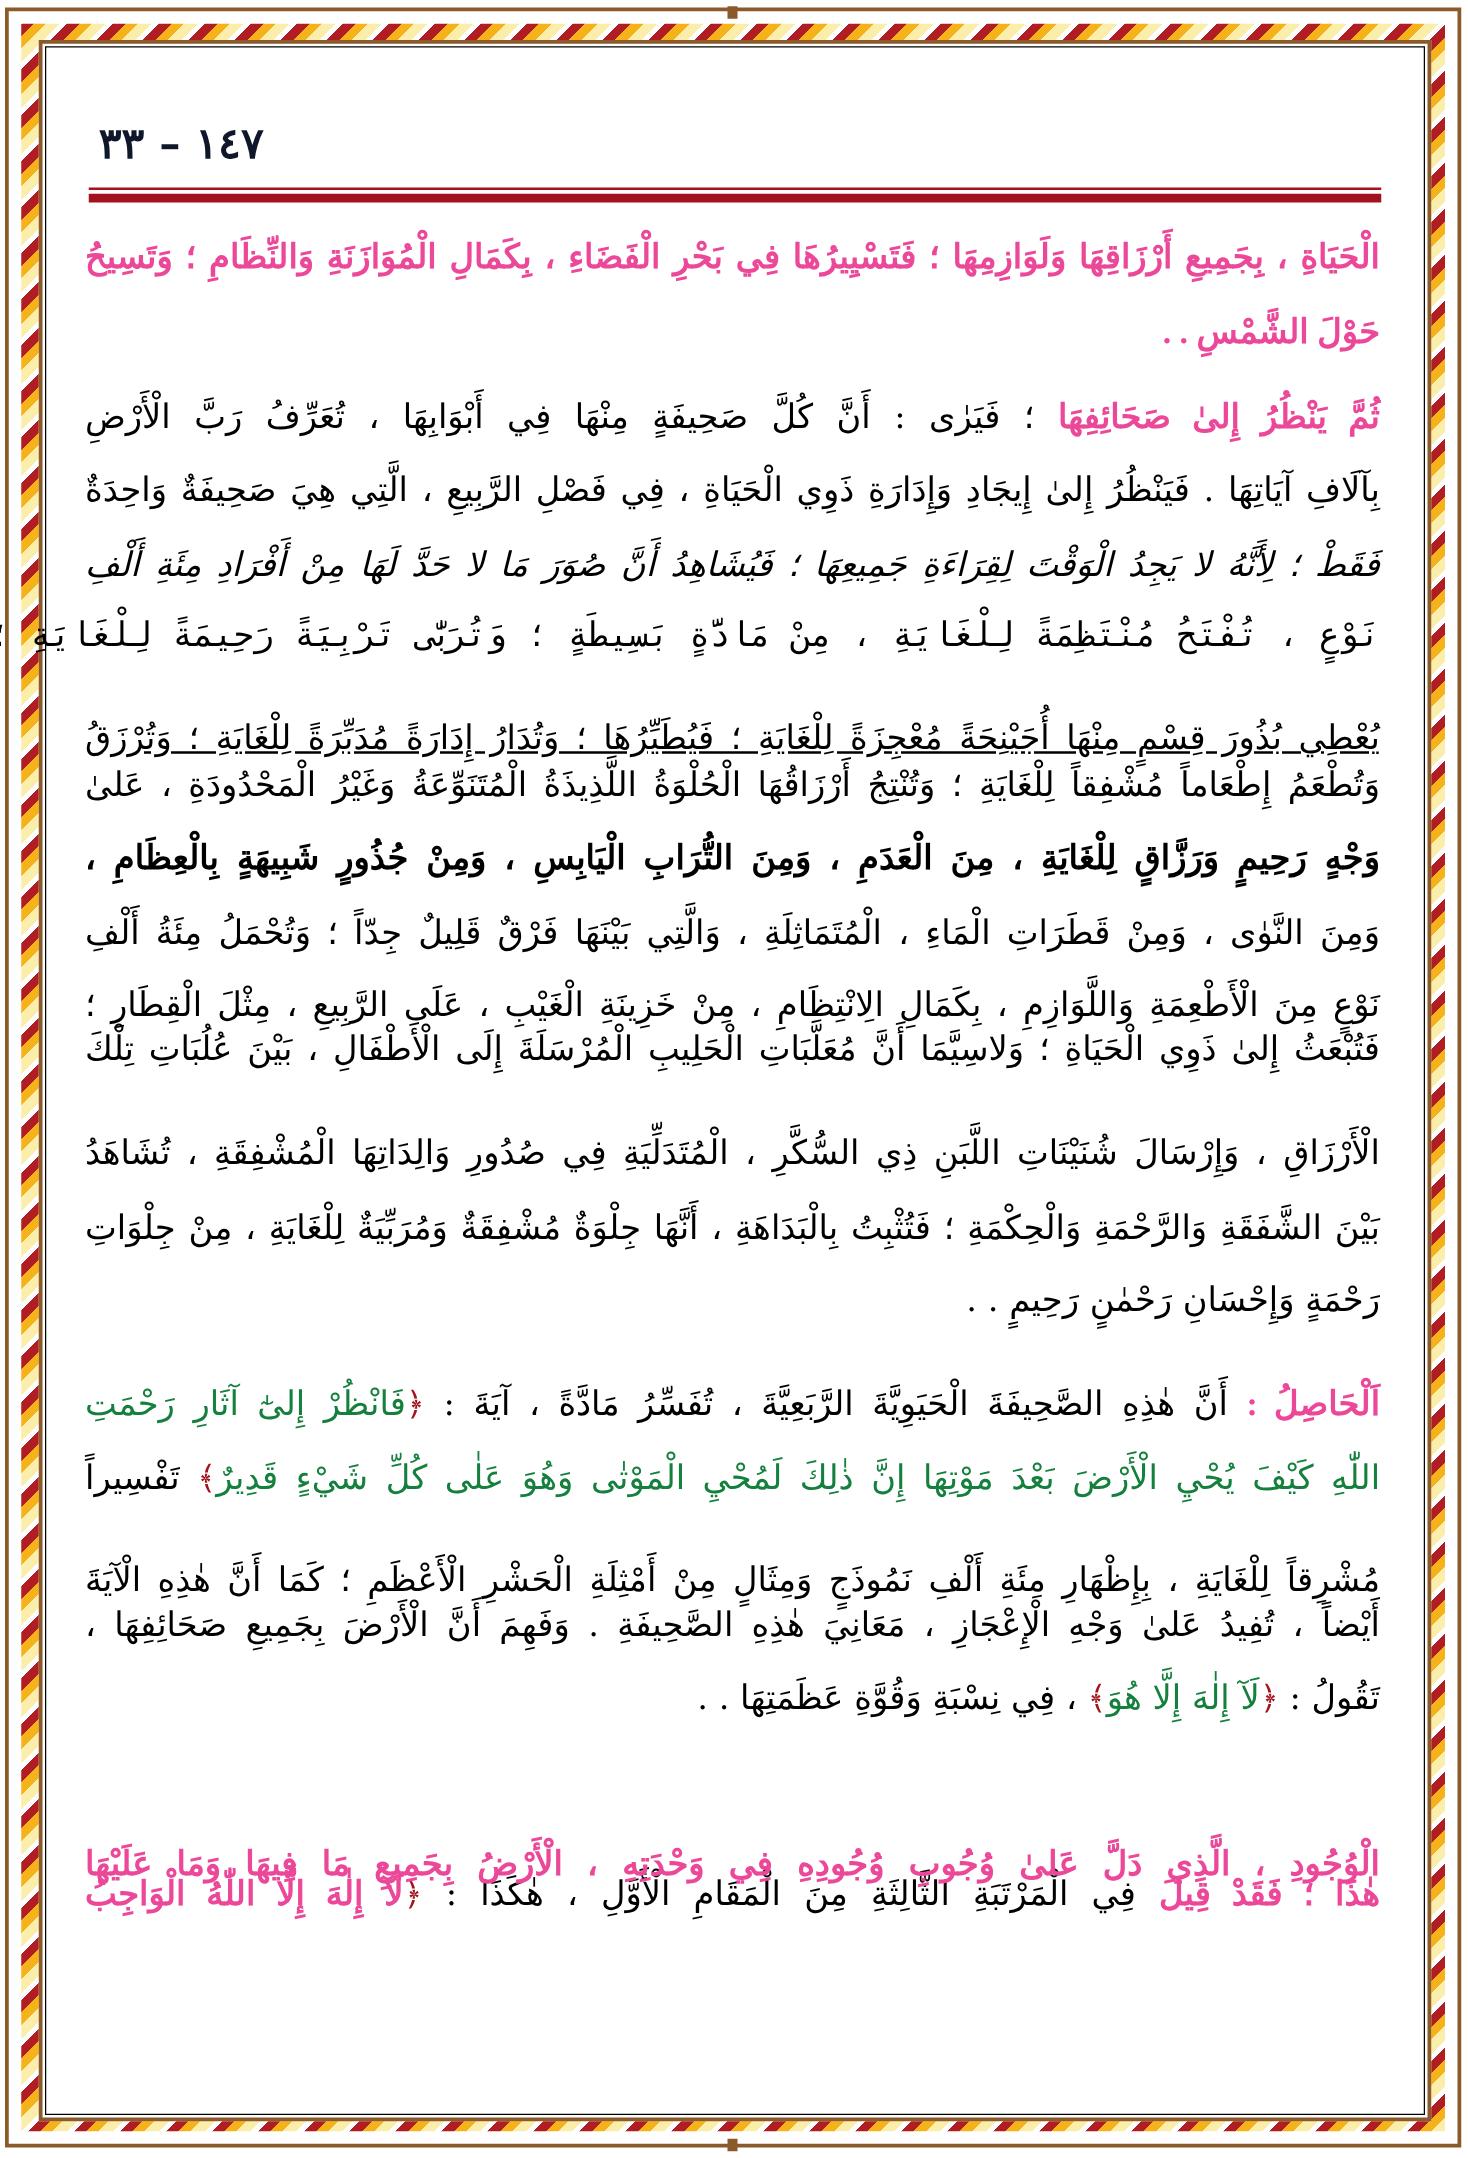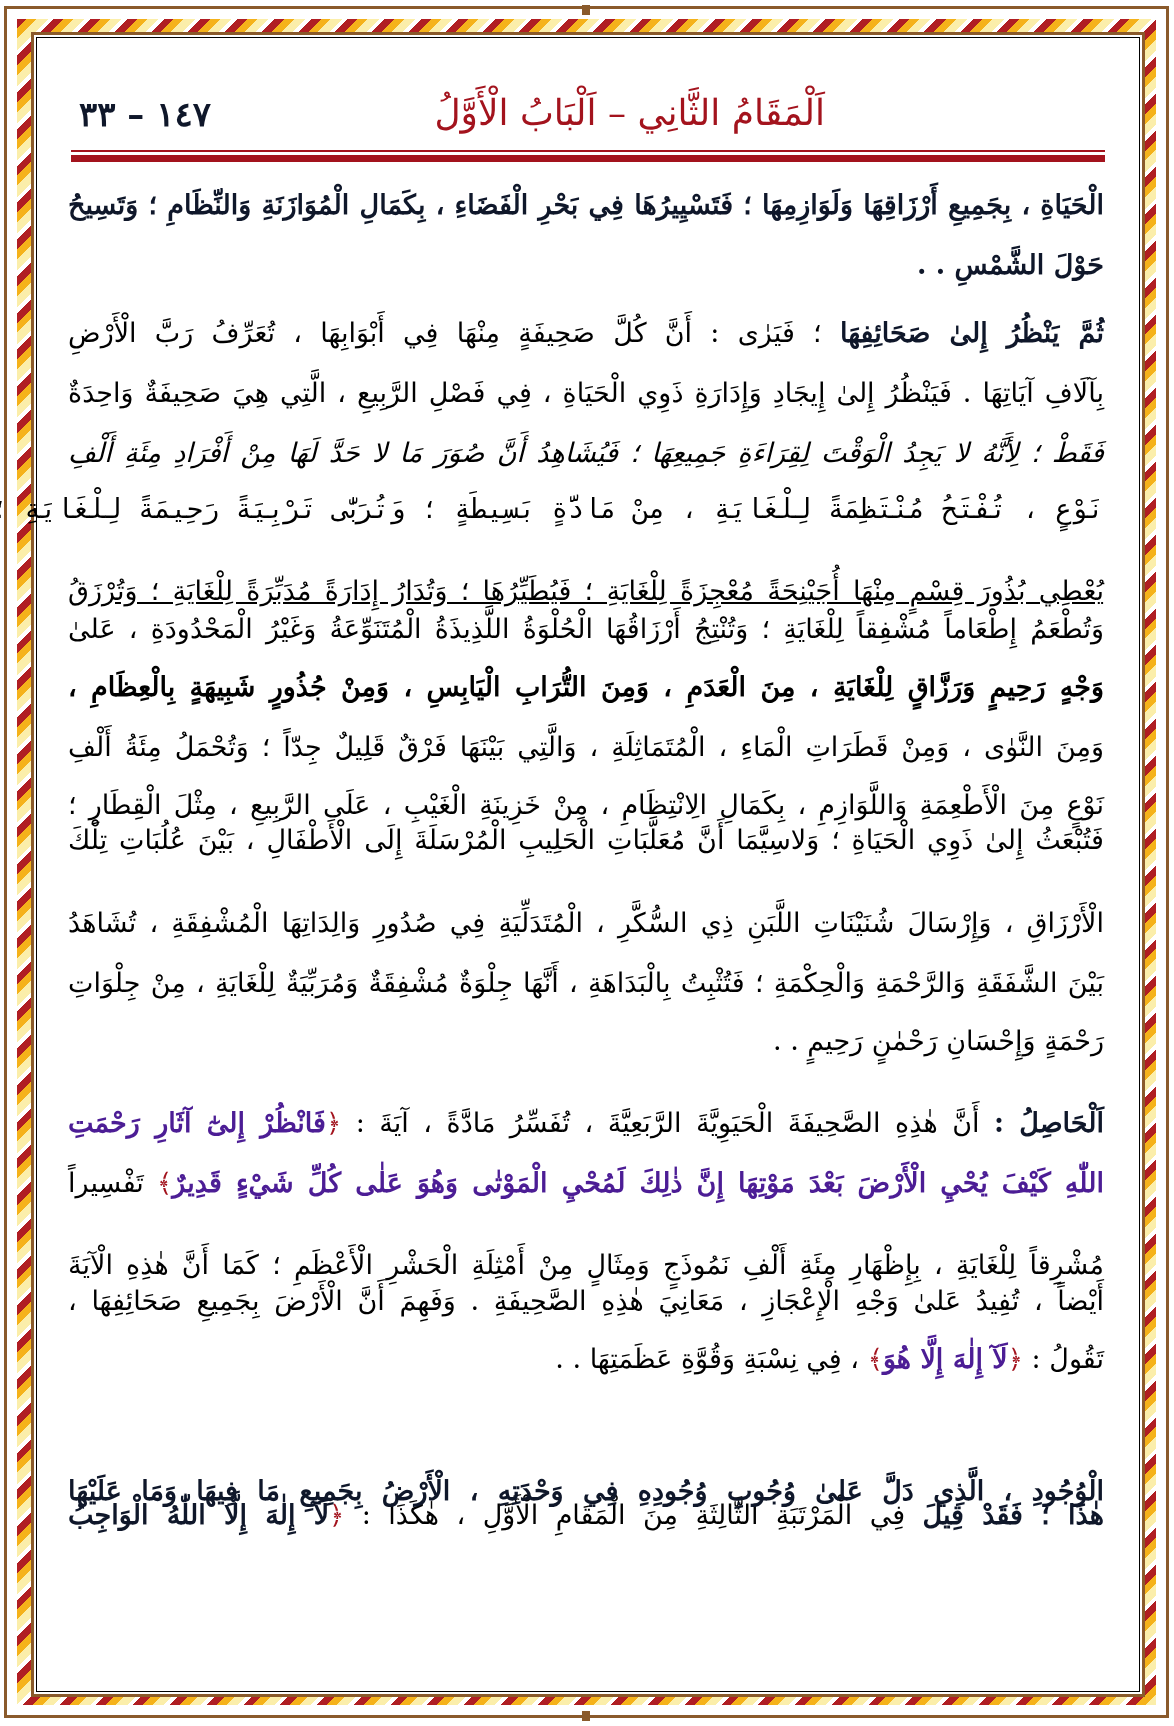--- a/index.html
+++ b/index.html
@@ -12,36 +12,35 @@
   .inner{position:absolute;left:31px;top:32px;width:1114px;height:1665px;box-sizing:border-box;border:3px solid #8a5a2b;background:#fff;}
   .inner::before{content:"";position:absolute;inset:2px;border:1px solid #000;}
   .knot{position:absolute;width:8px;height:10px;background:#8a5a2b;}
   .header{position:absolute;left:71px;top:80px;width:1034px;height:70px;direction:rtl;}
   .header-title{position:absolute;right:280px;top:12px;font-size:36px;color:#a3131d;white-space:nowrap;font-family:"DejaVu Serif",serif;}
   .header-page{position:absolute;left:8px;top:14px;font-size:34px;color:#0f172a;font-weight:bold;white-space:nowrap;direction:ltr;}
   .rule-thin{position:absolute;left:71px;top:150px;width:1034px;height:2px;background:#a3131d;}
   .rule-thick{position:absolute;left:71px;top:155px;width:1034px;height:7px;background:#a3131d;}
   .line{position:absolute;right:70px;width:1036px;direction:rtl;text-align:justify;text-align-last:justify;font-size:27px;line-height:40px;height:44px;white-space:nowrap;color:#000;}
   .line.last{text-align-last:right;}
-  .red{color:#0f172a;font-weight:bold;}
-  .blue{color:#4c1d95;font-weight:bold;}
+  .red{color:#ec4899;font-weight:bold;font-family:Liberation Serif, serif;}
+  .blue{color:#15803d;font-weight:normal;}
   .orn{color:#a3131d;font-size:26px;}
 </style>
 </head>
 <body>
 
 <div class="frame">
   <div class="band"></div>
 </div>
 <div class="knot" style="left:582px;top:5px;"></div>
 <div class="knot" style="left:582px;top:1711px;"></div>
 <div class="inner"></div>
 
 <div class="header">
-  <span class="header-title">اَلْمَقَامُ الثَّانِي – اَلْبَابُ الْأَوَّلُ</span>
   <span class="header-page">١٤٧ – ٣٣</span>
 </div>
 <div class="rule-thin"></div>
 <div class="rule-thick"></div>
 
 <div id="body-text">
     <div class="line" style="top: 185px;"><span class="red">الْحَيَاةِ ، بِجَمِيعِ أَرْزَاقِهَا وَلَوَازِمِهَا ؛ فَتَسْيِيرُهَا فِي بَحْرِ الْفَضَاءِ ، بِكَمَالِ الْمُوَازَنَةِ وَالنِّظَامِ ؛ وَتَسِيحُ</span></div>
     <div class="line last" style="top: 245px;"><span class="red">حَوْلَ الشَّمْسِ . .</span></div>
     <div class="line" style="top: 313px;"><span class="red">ثُمَّ يَنْظُرُ إِلىٰ صَحَائِفِهَا</span><span class="plain"> ؛ فَيَرٰى : أَنَّ كُلَّ صَحِيفَةٍ مِنْهَا فِي أَبْوَابِهَا ، تُعَرِّفُ رَبَّ الْأَرْضِ</span></div>
     <div class="line" style="top: 373px;"><span class="plain">بِآلَافِ آيَاتِهَا . فَيَنْظُرُ إِلىٰ إِيجَادِ وَإِدَارَةِ ذَوِي الْحَيَاةِ ، فِي فَصْلِ الرَّبِيعِ ، الَّتِي هِيَ صَحِيفَةٌ وَاحِدَةٌ</span></div>

